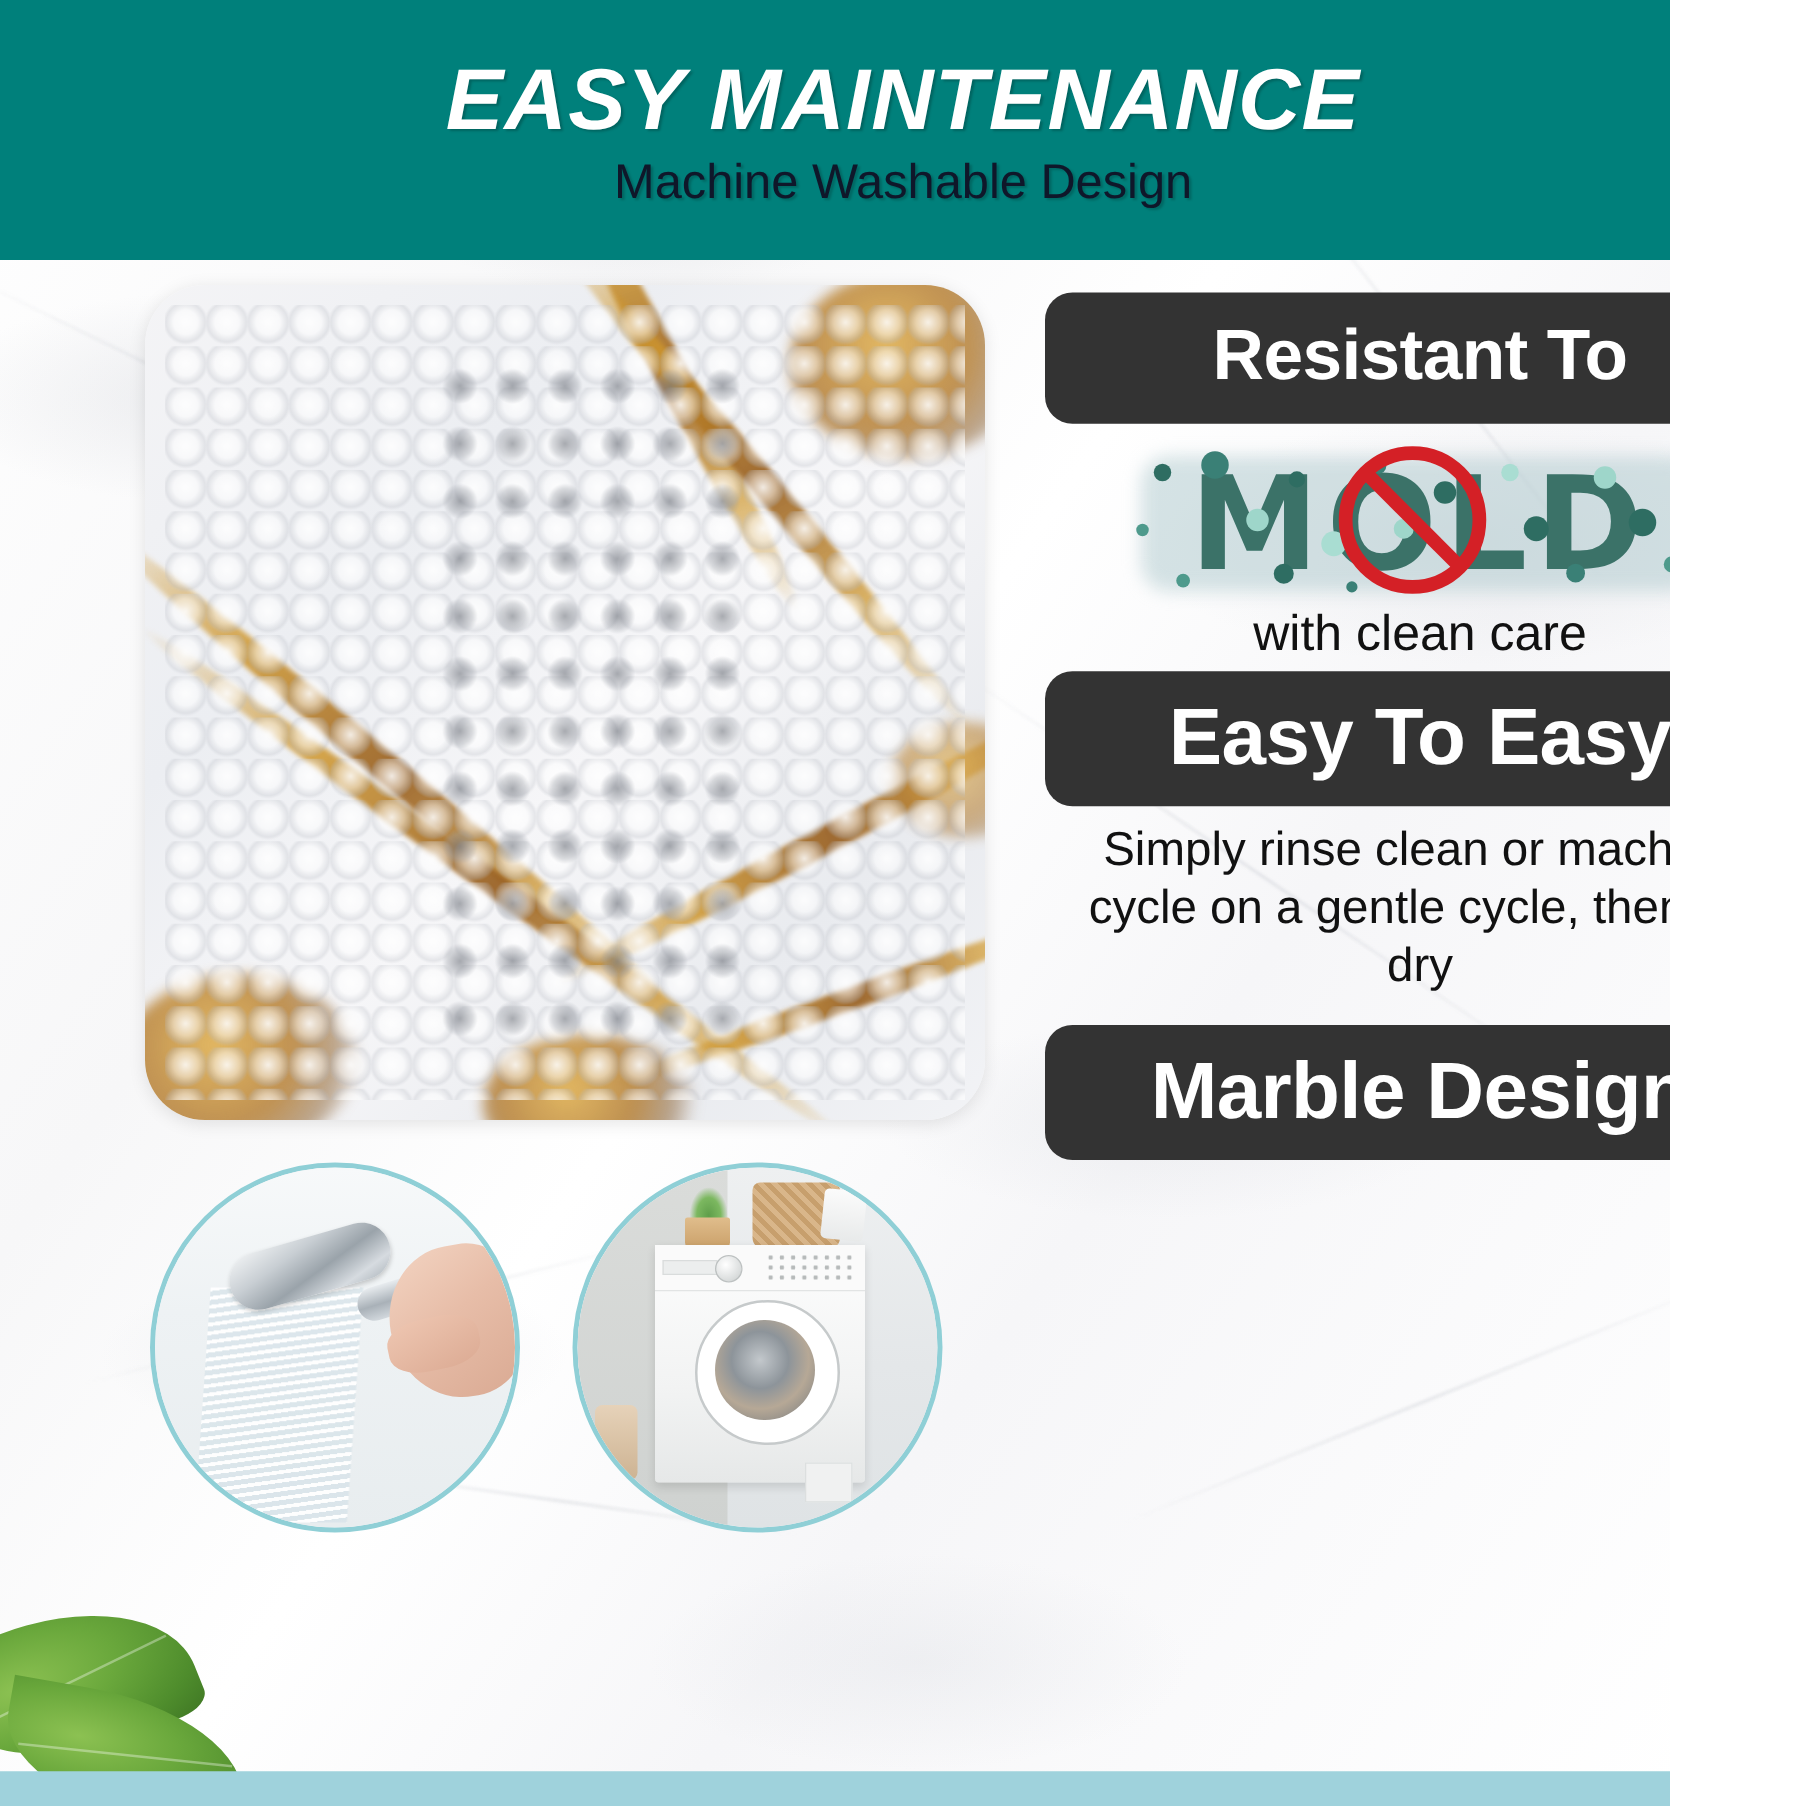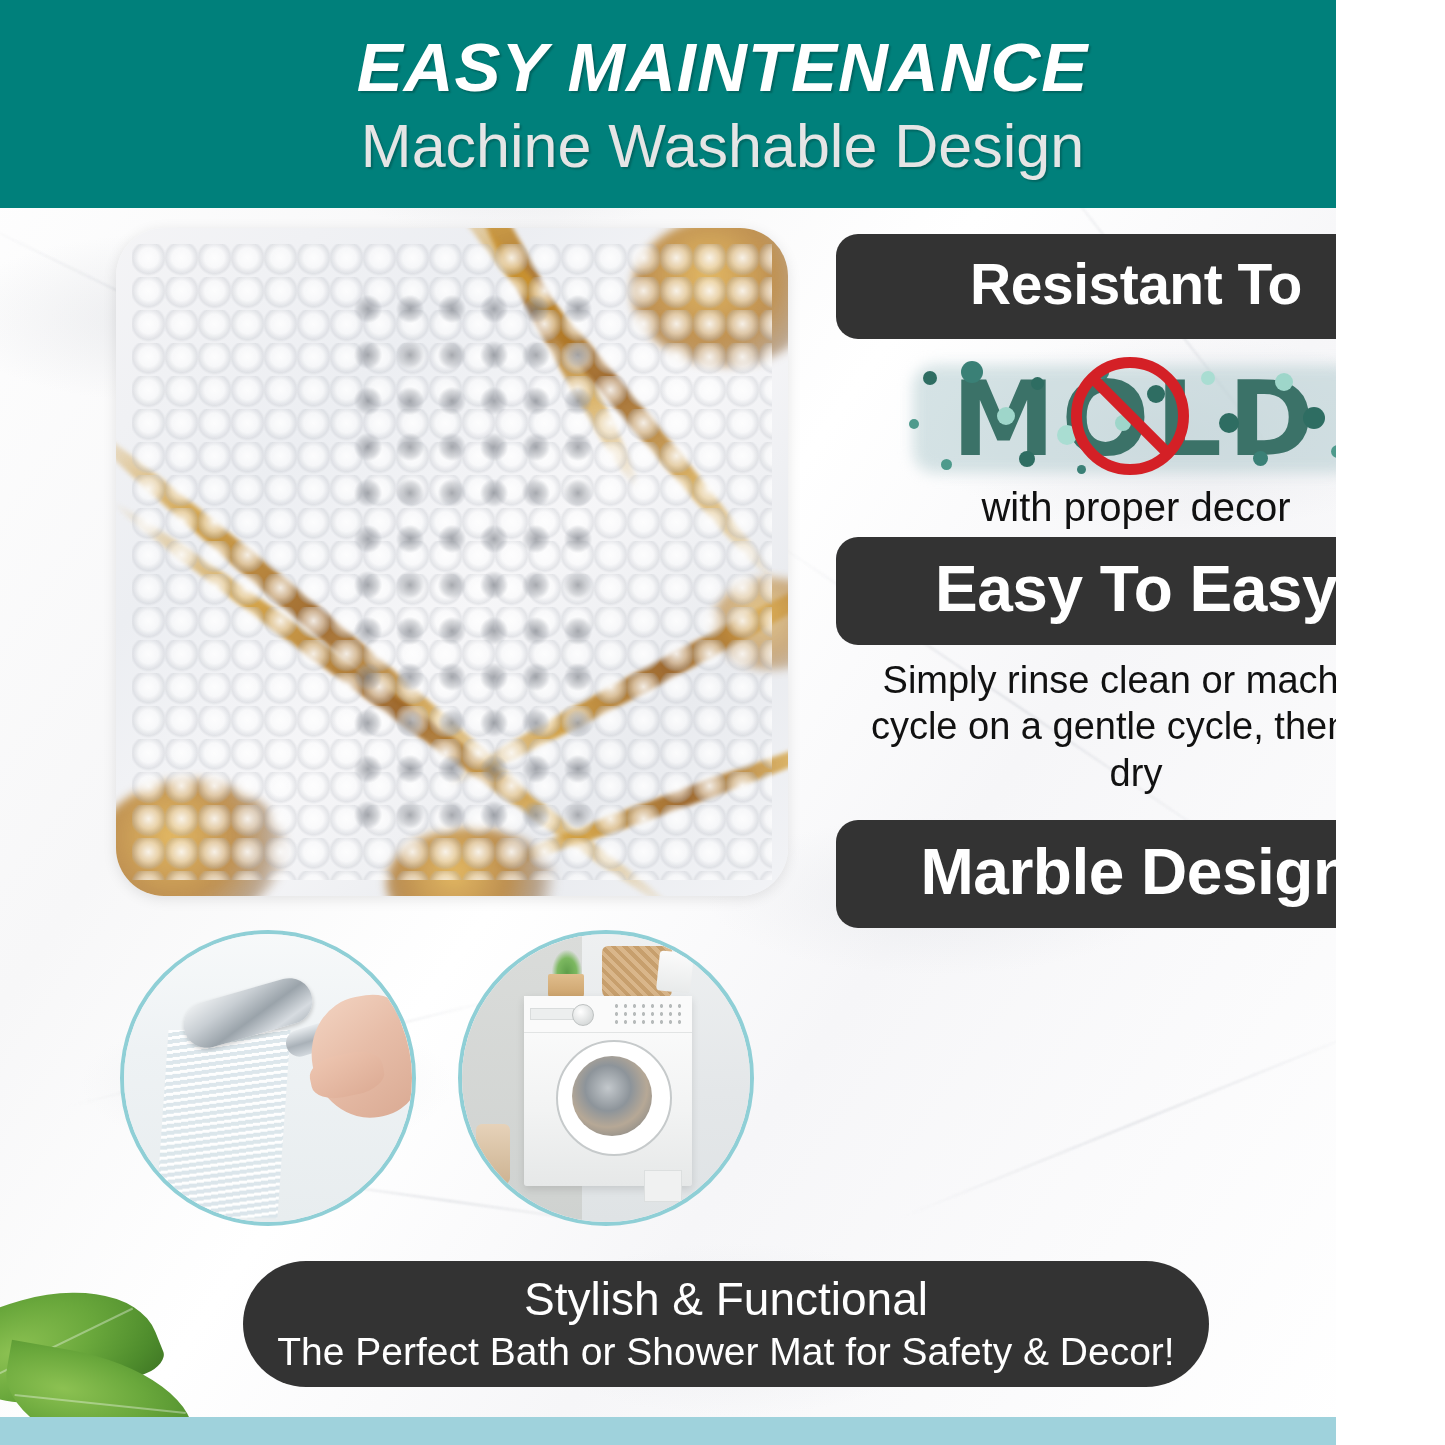--- a/index.html
+++ b/index.html
@@ -55,22 +55,22 @@
     color: #ffffff;
     font-size: 69px;
     font-weight: bold;
     font-style: italic;
     letter-spacing: 1px;
     line-height: 1.0;
     text-shadow: 2px 2px 2px rgba(0,0,0,0.22);
     white-space: nowrap;
   }
   .header-sub {
-    color: #e5e5e5;
-    font-size: 61px;
+    color: #0f172a;
+    font-size: 39px;
     font-weight: 400;
     line-height: 1.05;
     margin-top: 12px;
     text-shadow: 2px 2px 2px rgba(0,0,0,0.20);
     white-space: nowrap;
   }
 
   
   .mat-wrap {
     position: absolute;
@@ -429,32 +429,28 @@
       <span class="spore" style="left:352px; top:96px;  width:15px; height:15px; background:#3A8076;"></span>
       <span class="spore" style="left:374px; top:18px;  width:18px; height:18px; background:#9ED6CA;"></span>
       <span class="spore" style="left:402px; top:52px;  width:22px; height:22px; background:#2E6D62;"></span>
       <span class="spore" style="left:430px; top:90px;  width:13px; height:13px; background:#4E9A8C;"></span>
       <span class="spore" style="left:444px; top:28px;  width:11px; height:11px; background:#2E6D62;"></span>
       <span class="spore" style="left:176px; top:110px; width:9px;  height:9px;  background:#3A8076;"></span>
       <span class="spore" style="left:40px;  top:104px; width:11px; height:11px; background:#4E9A8C;"></span>
       <div class="noentry"></div>
     </div>
 
-    <div class="caption-small">with proper decor</div>
+    <div class="caption-small">with clean care</div>
 
     <div class="badge badge-clean">Easy To Easy</div>
     <div class="body-text">Simply rinse clean or machine cycle on a gentle cycle, then air dry</div>
 
     <div class="badge badge-marble">Marble Design</div>
   </div>
 
-  <div class="pill">
-    <div class="pill-title">Stylish &amp; Functional</div>
-    <div class="pill-sub">The Perfect Bath or Shower Mat for Safety &amp; Decor!</div>
-  </div>
 
   <div class="leaf leaf-a">
       <div class="leaf-vein"></div>
     </div>
   <div class="leaf leaf-b">
       <div class="leaf-vein"></div>
     </div>
   <div class="leaf leaf-c">
       <div class="leaf-vein"></div>
     </div>

